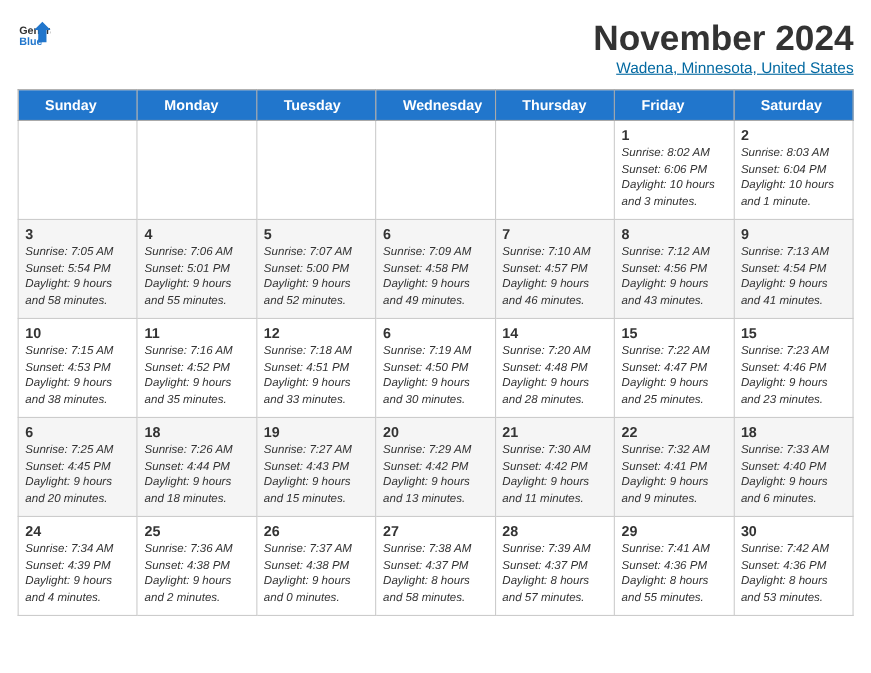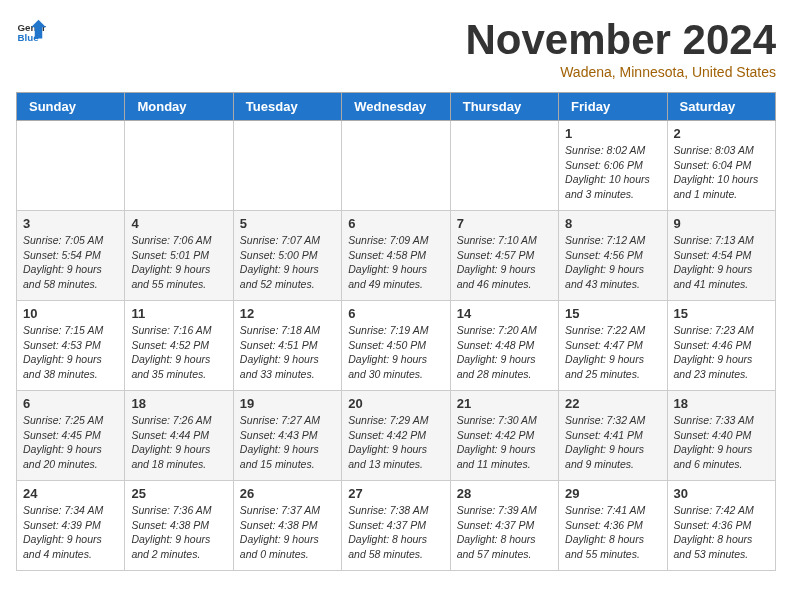--- a/index.html
+++ b/index.html
@@ -22,38 +22,39 @@
       gap: 4px;
     }
     .logo-icon {
       width: 30px;
       height: 30px;
     }
     .title-area {
       text-align: right;
     }
     .month-title {
-      font-size: 42px;
+      font-size: 32px;
       font-weight: bold;
       color: #333;
     }
     .location-title {
       font-size: 14px;
-      color: #a16207;
+      color: #0369a1;
+      text-decoration: underline;
     }
     .calendar {
       width: 100%;
       border-collapse: collapse;
       table-layout: fixed;
     }
     .calendar th {
       background-color: #2176cc;
       color: #fff;
       text-align: left;
-      padding: 6px 12px;
+      padding: 6px 24px;
       font-size: 13px;
       border: 1px solid #aaa;
     }
     .calendar td {
       vertical-align: top;
       border: 1px solid #ccc;
       padding: 5px 6px;
       font-size: 11px;
       color: #333;
       background: #fff;

